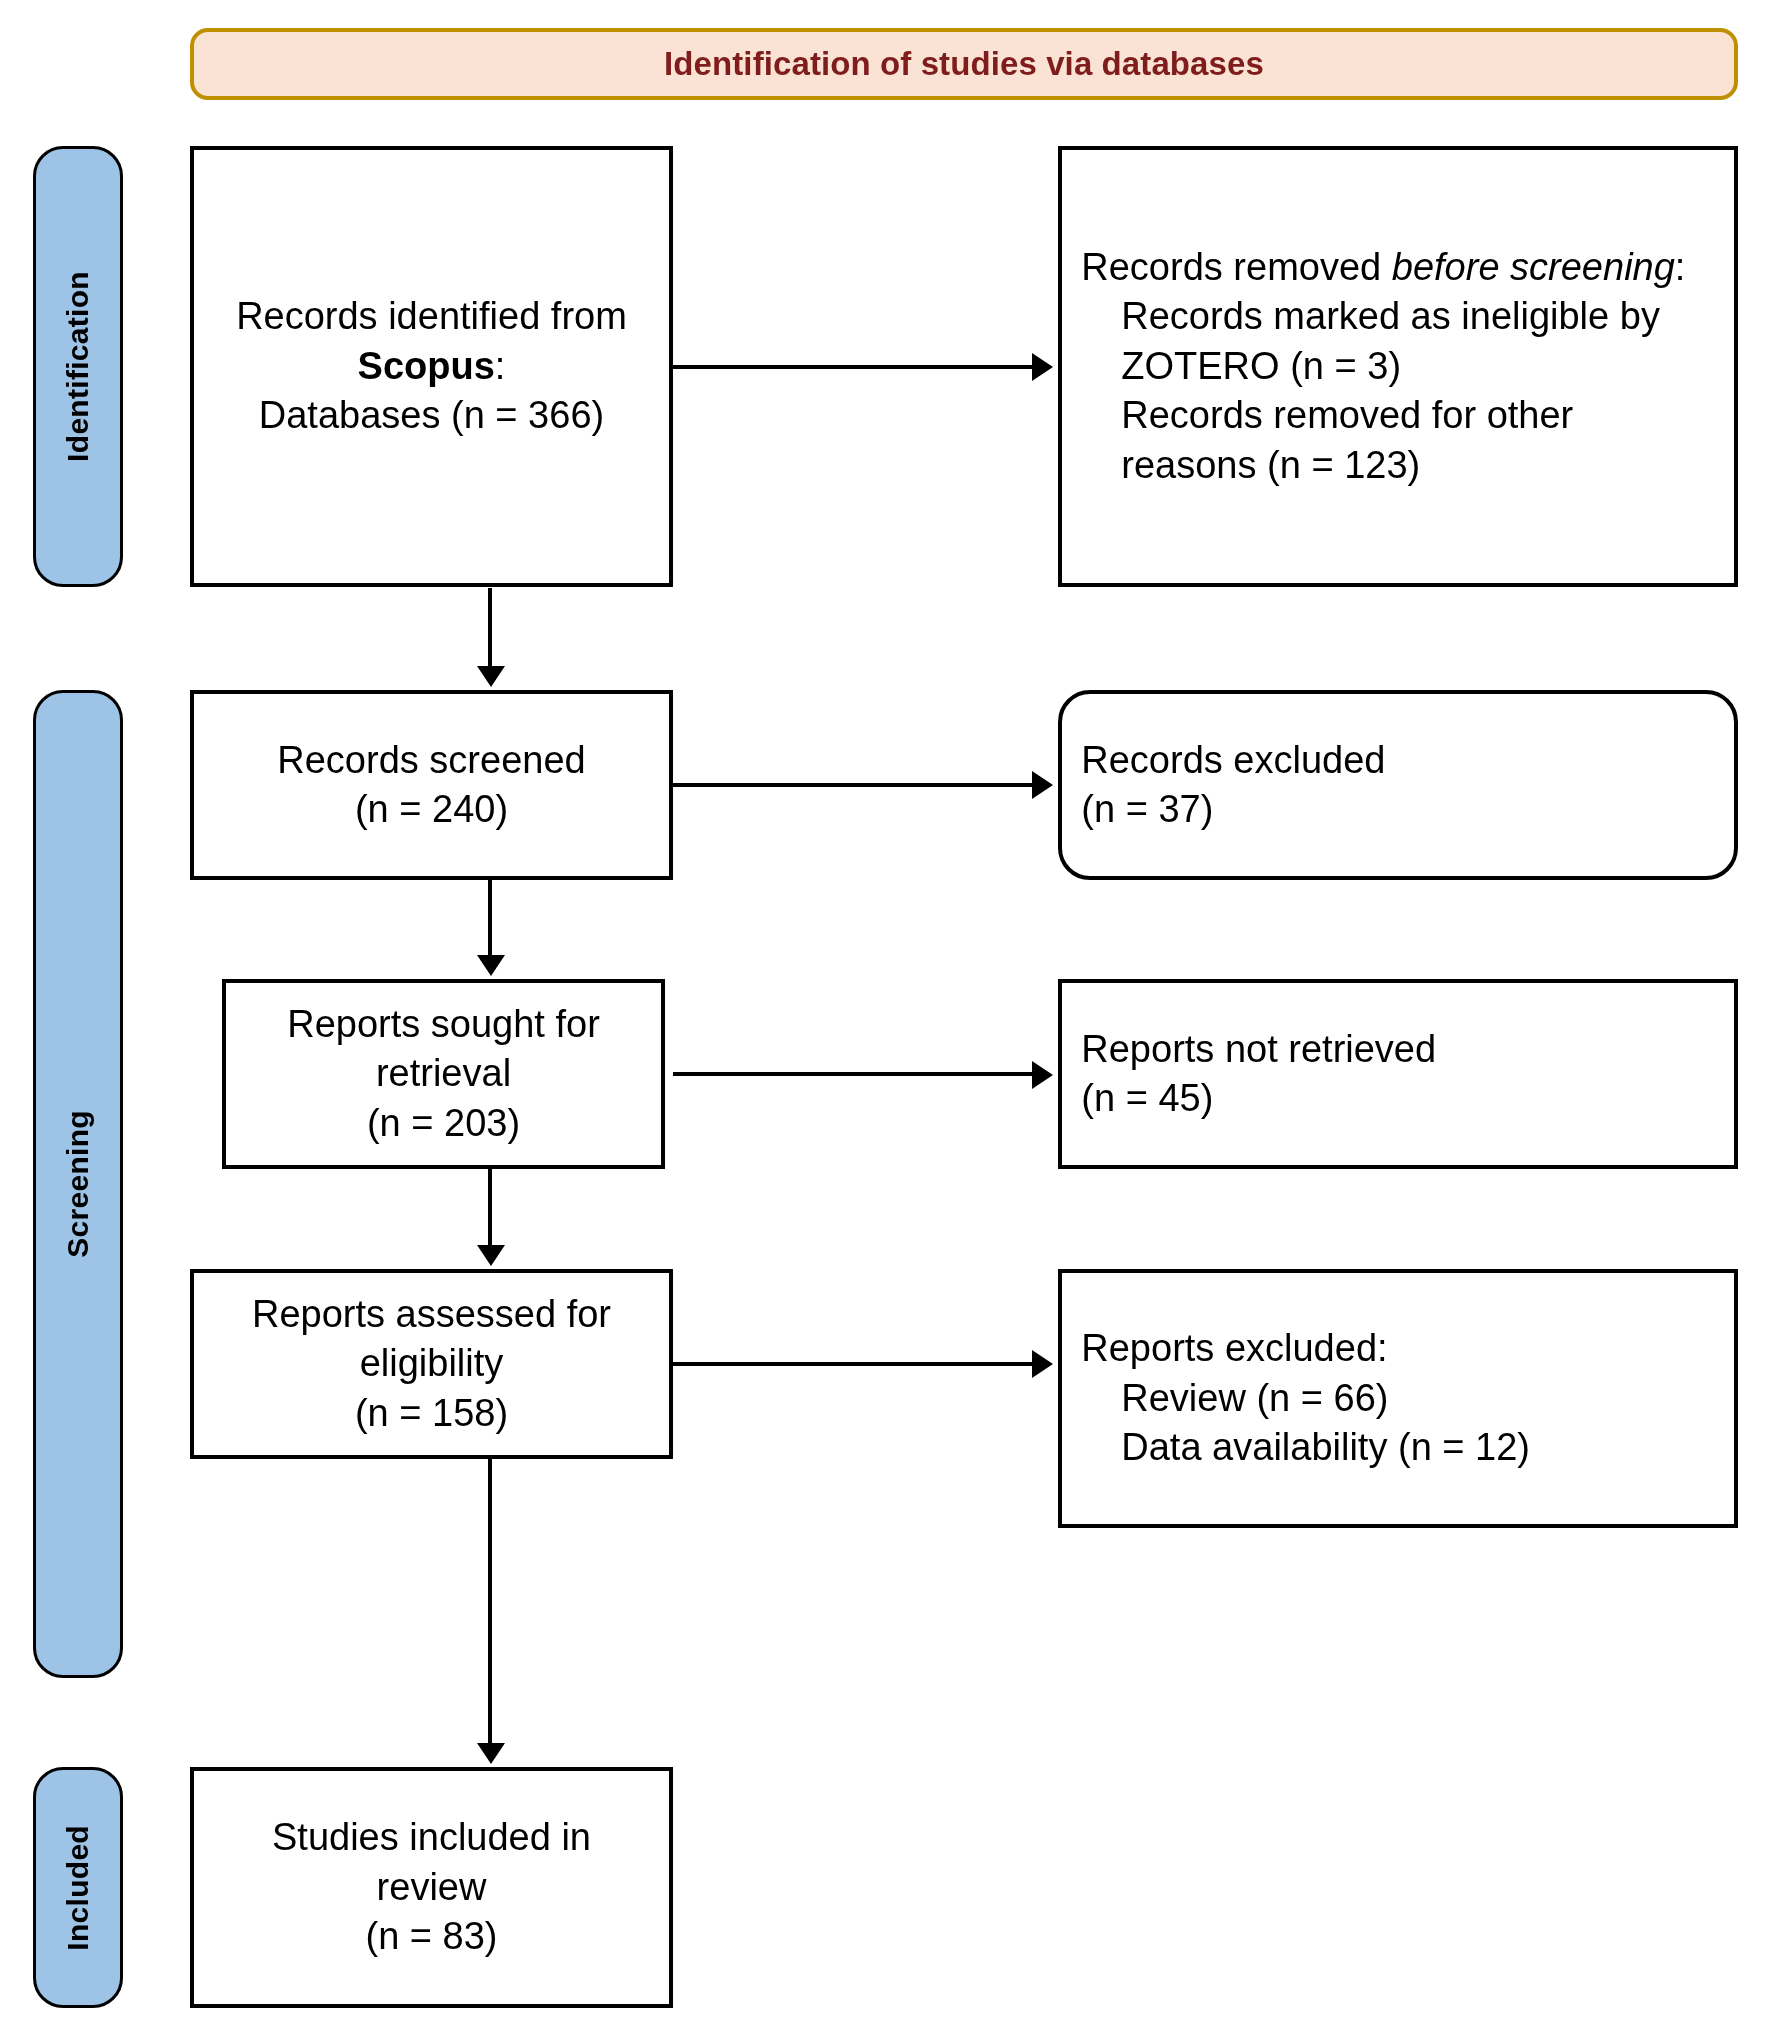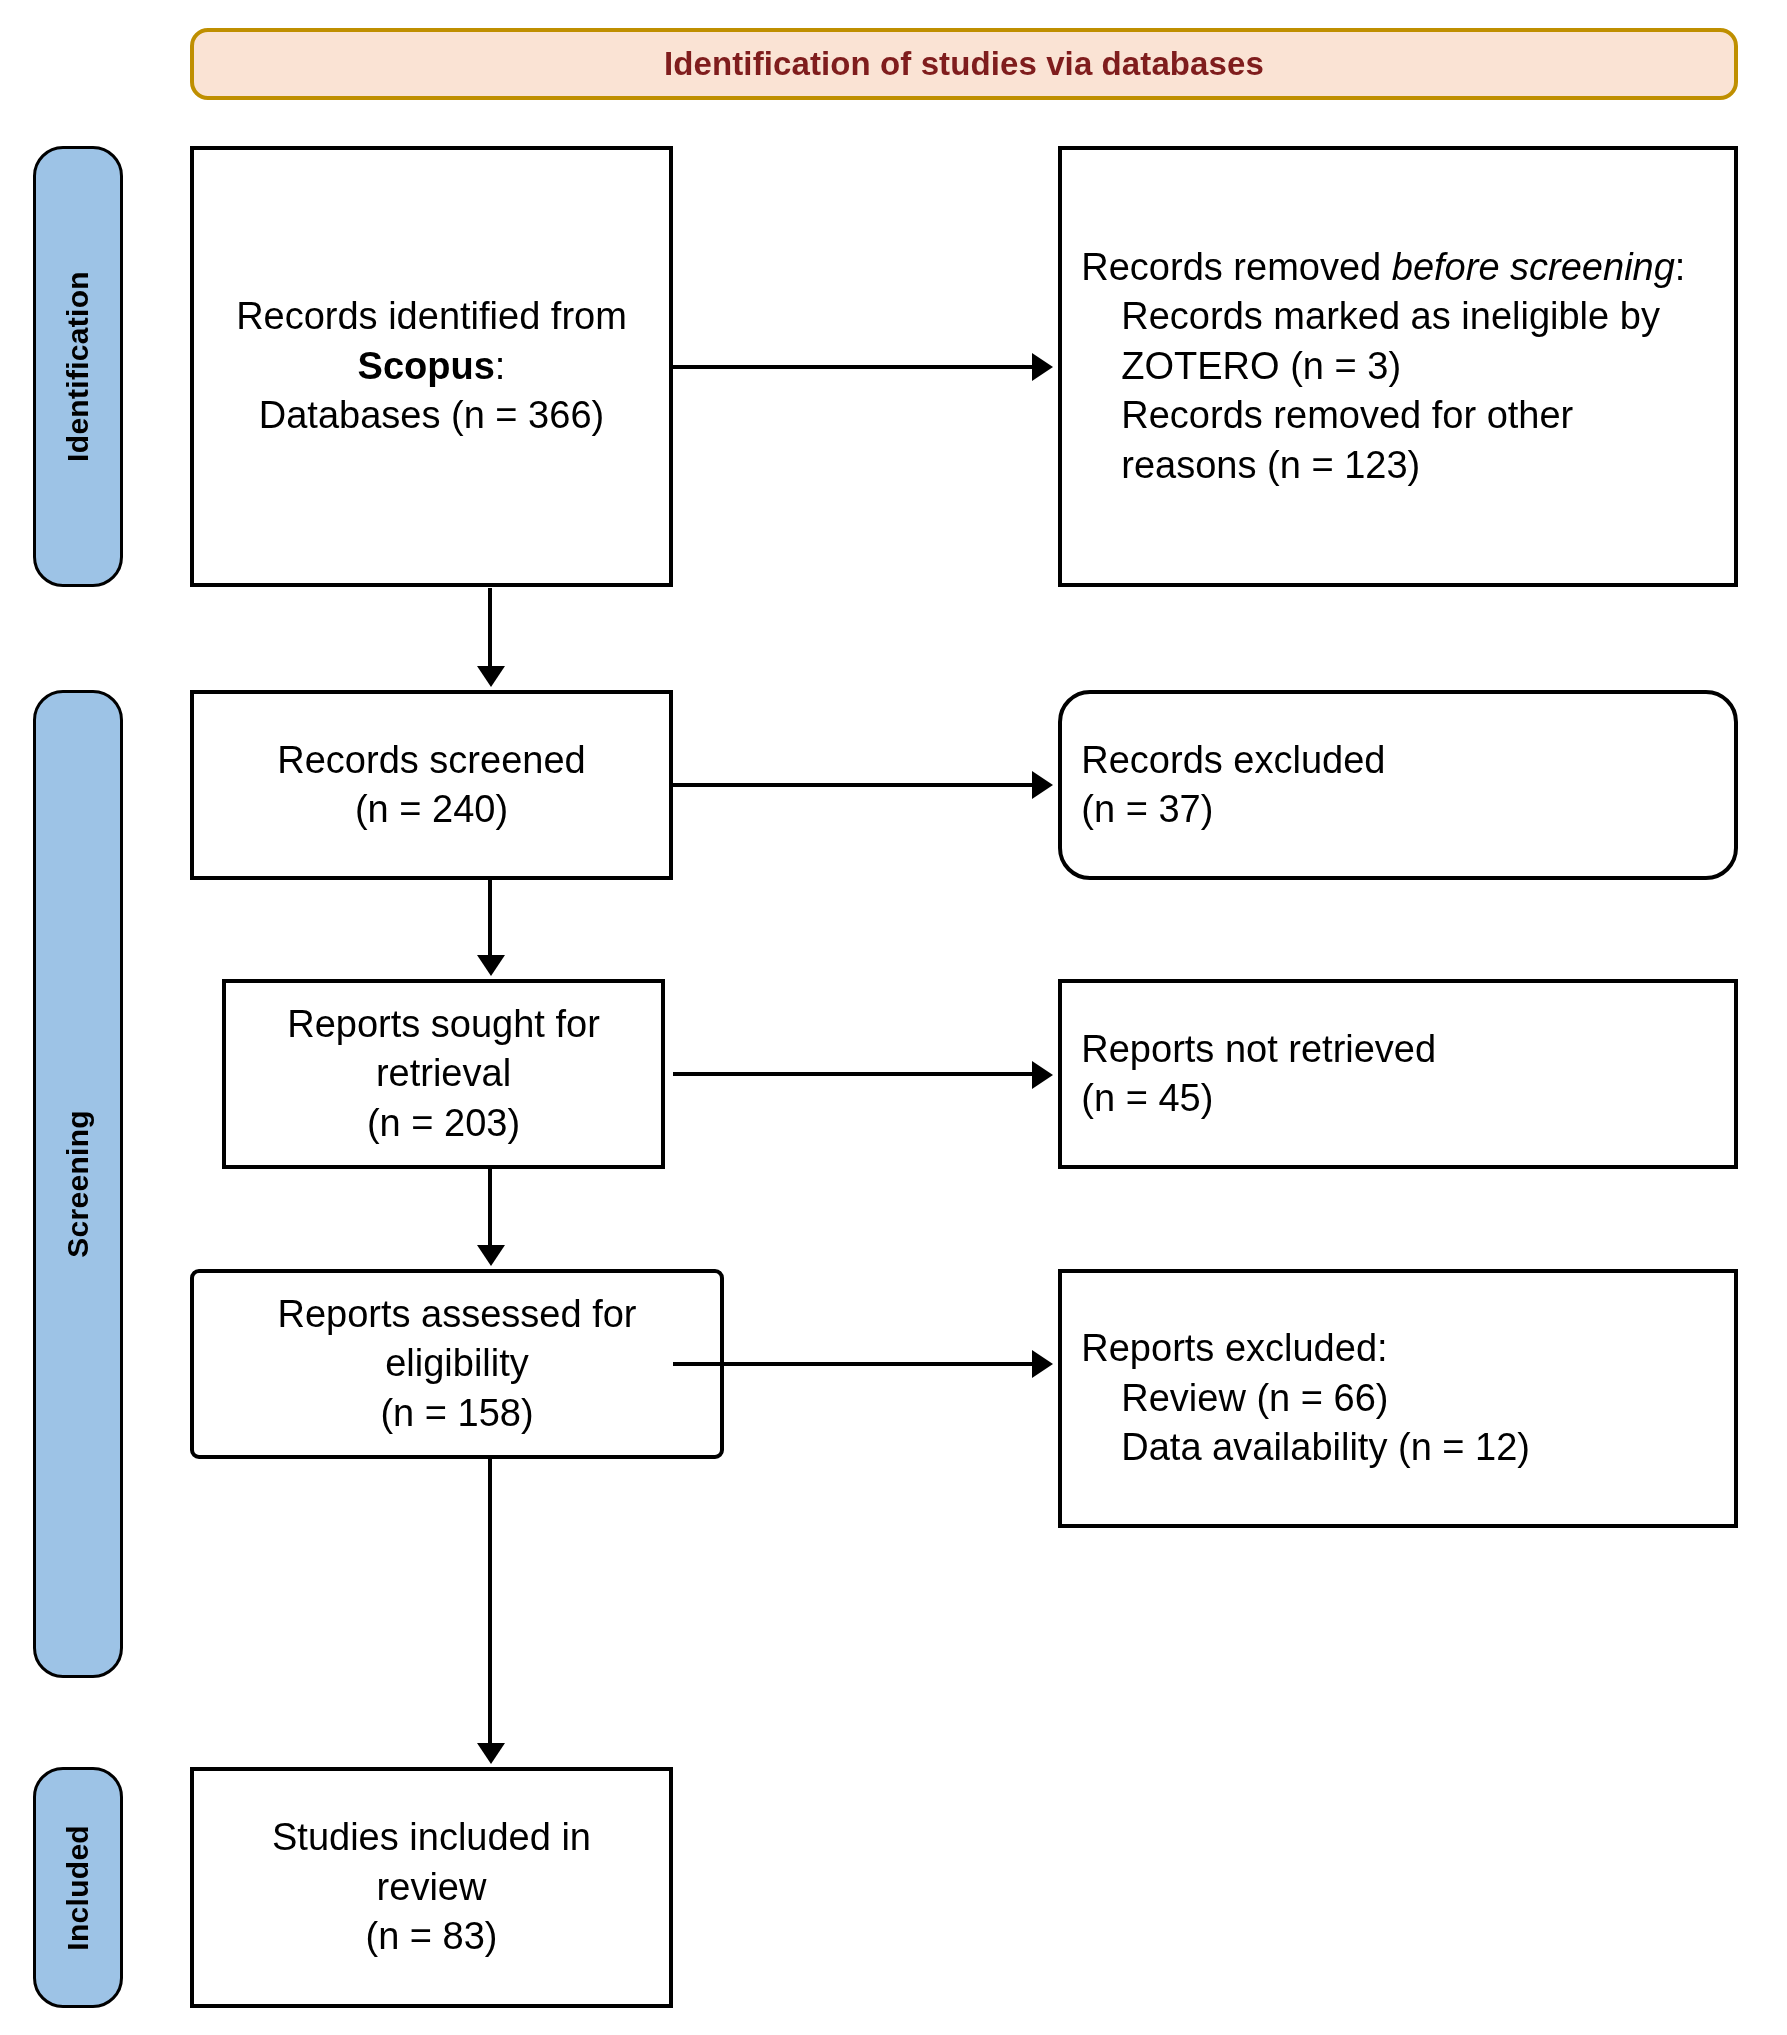--- a/index.html
+++ b/index.html
@@ -87,21 +87,21 @@
   .center  { text-align: center; }
   .left    { text-align: left; }
   .indent  { padding-left: 40px; }
   .italic  { font-style: italic; }
   .bold    { font-weight: bold; }
 
   
   #box-identified { left: 190px; top: 146px;  width: 483px; height: 441px; }
   #box-screened   { left: 190px; top: 690px; width: 483px; height: 190px; }
   #box-sought     { left: 190px; top: 979px; width: 443px; height: 190px; margin-left: 32px; }
-  #box-assessed   { left: 190px; top: 1269px; width: 534px; height: 190px; border-radius: 9px; }
+  #box-assessed   { left: 190px; top: 1269px; width: 483px; height: 190px; }
   #box-included   { left: 190px; top: 1767px; width: 483px; height: 241px; }
 
   
   #box-removed        { left: 1058px; top: 146px;  width: 680px; height: 441px; }
   #box-rec-excluded   { left: 1058px; top: 690px; width: 680px; height: 190px; border-radius: 32px; }
   #box-not-retrieved  { left: 1058px; top: 979px; width: 680px; height: 190px; }
   #box-rep-excluded   { left: 1058px; top: 1269px; width: 680px; height: 259px; }
 
   
   .arrow-line-v {

